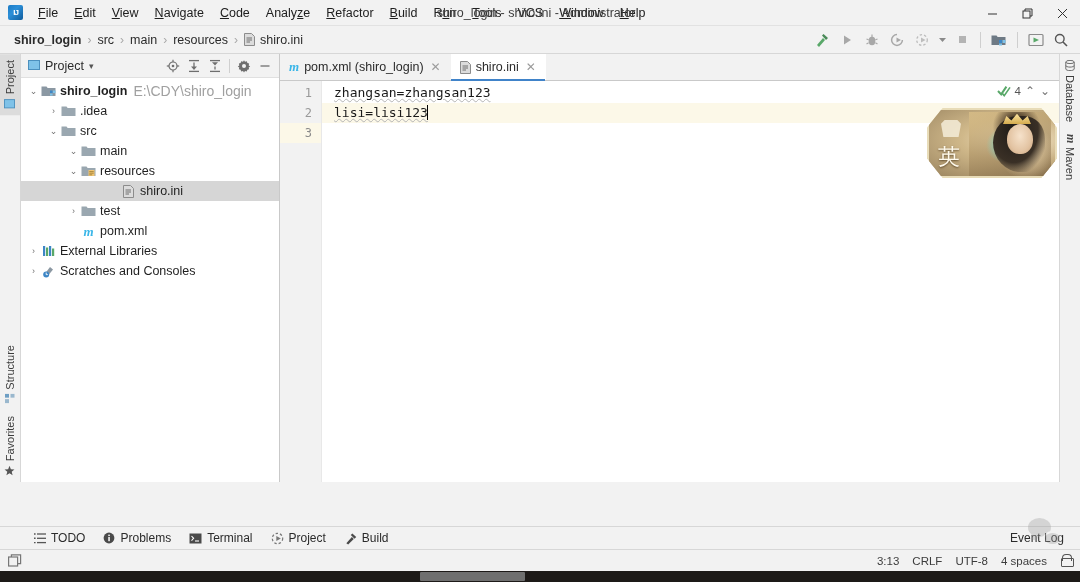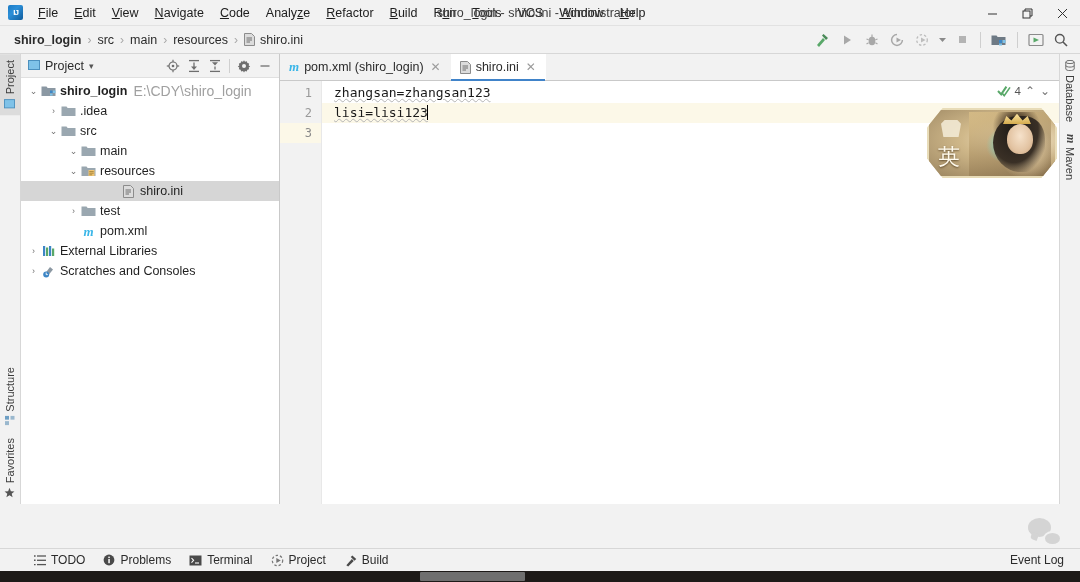--- a/index.html
+++ b/index.html
@@ -731,18 +731,33 @@
       </svg>
       <span>Build</span>
     </div>
     <div class="tw-right">
       <div class="tw-btn">
         <span>Event Log</span>
       </div>
     </div>
   </div>
 
+  <div class="statusbar">
+    <div>
+      <svg width="14" height="14" viewBox="0 0 14 14">
+        <rect x="0.6" y="3" width="9" height="9" fill="none" stroke="#777" stroke-width="1.2"></rect>
+        <polyline points="3.4,3 3.4,0.8 12.6,0.8 12.6,9.6 10,9.6" fill="none" stroke="#777" stroke-width="1.2"></polyline>
+      </svg>
+    </div>
+    <div class="sb-right">
+      <span class="sb-item">3:13</span>
+      <span class="sb-item">CRLF</span>
+      <span class="sb-item">UTF-8</span>
+      <span class="sb-item">4 spaces</span>
+      <span class="lock-ico"></span>
+    </div>
+  </div>
 
   <div class="taskbar">
     <div class="tb-thumb"></div>
   </div>
 
 </div>
 
 </body></html>

